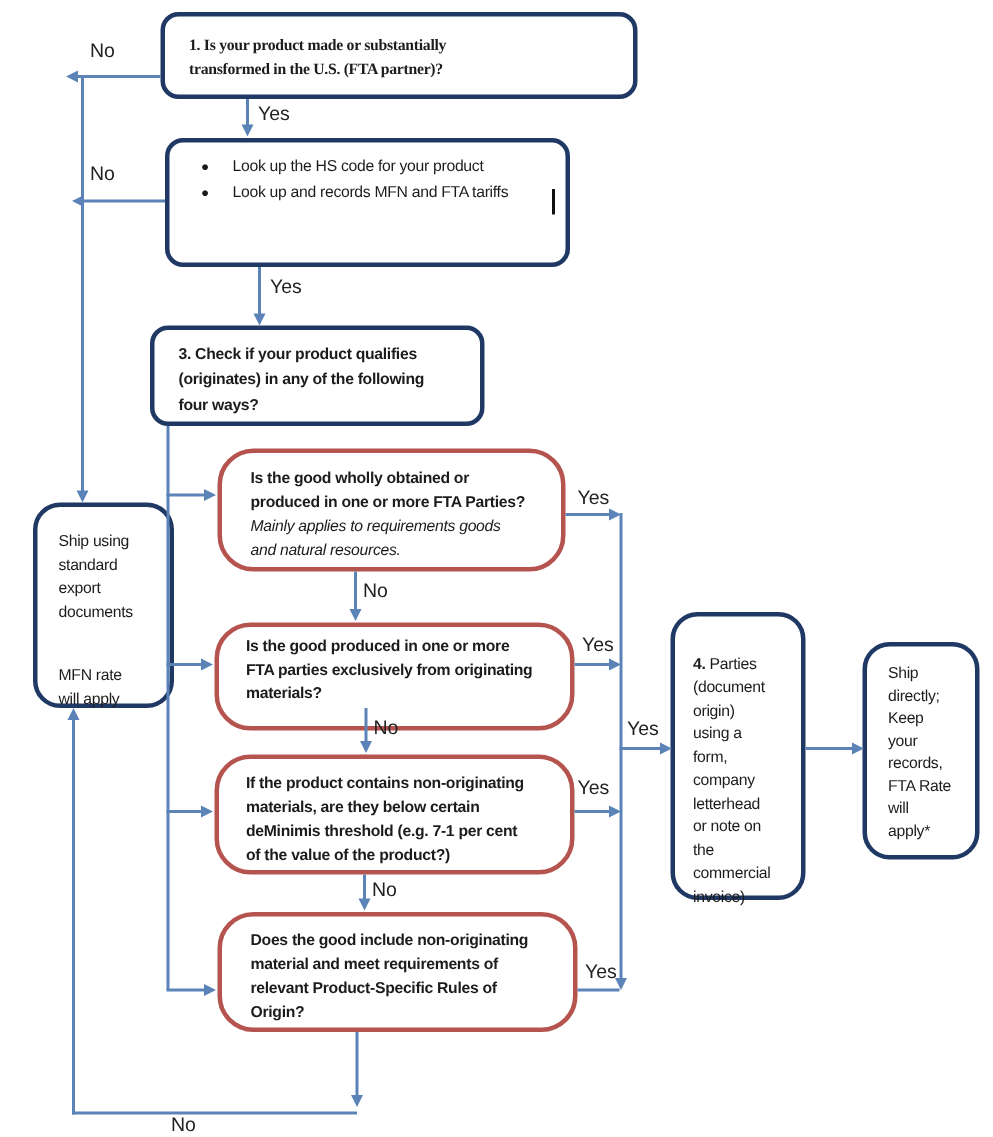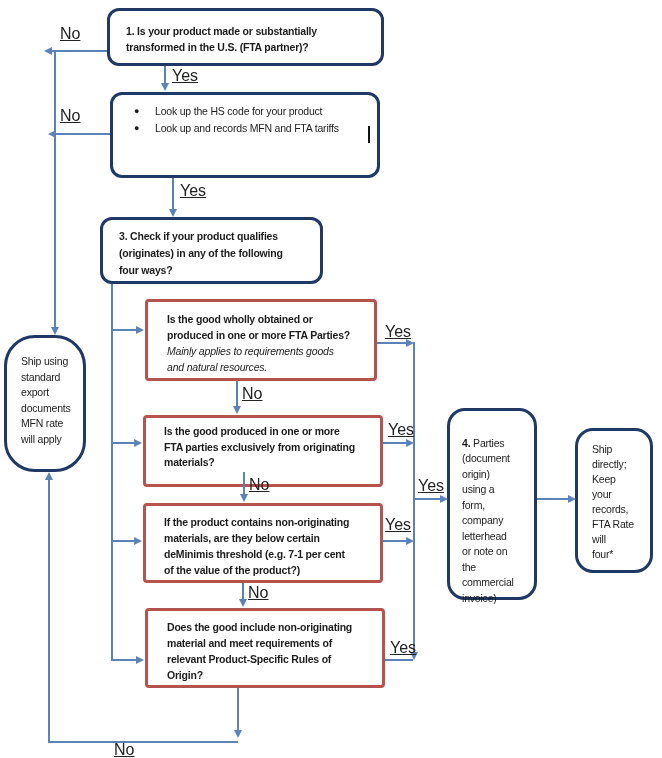--- a/index.html
+++ b/index.html
@@ -5,42 +5,42 @@
   html,body{margin:0;padding:0;background:#fff;}
   #canvas{
     position:relative;width:662px;height:758px;background:#ffffff;overflow:hidden;
     font-family:"Liberation Sans",sans-serif;color:#1c1c1c;
   }
   .box{
     position:absolute;box-sizing:border-box;background:#fff;
     border:3px solid var(--navy);border-radius:12px;
     font-size:10.5px;letter-spacing:-0.2px;line-height:16px;font-weight:bold;
   }
-  .box.red{border-color:var(--red);border-width:3.5px;border-radius:4px;}
+  .box.red{border-color:var(--red);border-width:3.5px;border-radius:24px;}
   .box.small{font-weight:normal;line-height:15px;border-radius:18px;}
   .pre{white-space:pre-line;}
   .it{font-style:italic;font-weight:normal;}
   .bullets{margin-top:1px;}
   .bullet-row{display:flex;font-weight:normal;}
   .bullet-dot{width:10px;margin-left:9px;margin-right:11px;font-size:9px;}
   .lh{position:absolute;height:2px;background:var(--line);}
   .lv{position:absolute;width:2px;background:var(--line);}
   .ar{position:absolute;width:0;height:0;border-top:4.5px solid transparent;border-bottom:4.5px solid transparent;border-left:8px solid var(--line);}
   .al{position:absolute;width:0;height:0;border-top:4.5px solid transparent;border-bottom:4.5px solid transparent;border-right:8px solid var(--line);}
   .ad{position:absolute;width:0;height:0;border-left:4.5px solid transparent;border-right:4.5px solid transparent;border-top:8px solid var(--line);}
   .au{position:absolute;width:0;height:0;border-left:4.5px solid transparent;border-right:4.5px solid transparent;border-bottom:8px solid var(--line);}
-  .lbl{position:absolute;font-size:16px;color:#222;line-height:12px;text-decoration:underline;}
+  .lbl{position:absolute;font-size:13px;color:#222;line-height:12px;}
   .cursor{position:absolute;width:1.5px;height:17px;background:#111;}
 </style>
 </head>
 <body>
 
 <div id="canvas">
 
-  <div class="box pre" style="left:107px;top:8px;width:277px;height:58px;padding:12px 8px 0 16px;">1. Is your product made or substantially
+  <div class="box pre" style="left:107px;top:8px;width:318px;height:58px;padding:12px 8px 0 16px;font-family:Liberation Serif, serif;">1. Is your product made or substantially
 transformed in the U.S. (FTA partner)?</div>
 
   <div class="box" style="left:110px;top:92px;width:270px;height:86px;padding:7px 6px 0 12px;line-height:16.5px;">
     <div class="bullets">
       <div class="bullet-row">
         <span class="bullet-dot">●</span>
         <span>Look up the HS code for your product</span>
       </div>
       <div class="bullet-row">
         <span class="bullet-dot">●</span>
@@ -68,26 +68,26 @@
   <div class="box red pre" style="left:143px;top:503px;width:240px;height:80px;padding:8px 0 0 18px;">If the product contains non-originating
 materials, are they below certain
 deMinimis threshold (e.g. 7-1 per cent
 of the value of the product?)</div>
 
   <div class="box red pre" style="left:145px;top:608px;width:240px;height:80px;padding:8px 0 0 19px;">Does the good include non-originating
 material and meet requirements of
 relevant Product-Specific Rules of
 Origin?</div>
 
-  <div class="box small" style="left:4px;top:335px;width:82px;height:137px;padding:16px 0 0 14px;line-height:15.5px;border-radius:31px;">
+  <div class="box small" style="left:22px;top:335px;width:94px;height:137px;padding:16px 0 0 14px;line-height:15.5px;">
     <div class="pre">Ship using
 standard
 export
 documents</div>
-    <div class="pre" style="margin-top:0;">MFN rate
+    <div class="pre" style="margin-top:27px;">MFN rate
 will apply</div>
   </div>
 
   <div class="box small pre" style="left:447px;top:408px;width:90px;height:192px;padding:9px 0 0 12px;line-height:15.5px;">
     <span class="pre" style="font-weight:bold;">4.</span><span class="pre"> Parties
 (document
 origin)
 using a
 form,
 company
@@ -98,21 +98,21 @@
 invoice)</span>
   </div>
 
   <div class="box small pre" style="left:575px;top:428px;width:78px;height:145px;padding:11px 0 0 14px;">Ship
 directly;
 Keep
 your
 records,
 FTA Rate
 will
-four*</div>
+apply*</div>
 
   <div class="lv" style="left:164px;top:66px;height:20px;"></div>
   <div class="ad" style="left:160.5px;top:83px;"></div>
   <div class="lbl" style="left:172px;top:70px;">Yes</div>
 
   <div class="lh" style="left:50px;top:50px;width:57px;"></div>
   <div class="al" style="left:44px;top:46.5px;"></div>
   <div class="lbl" style="left:60px;top:28px;">No</div>
 
   <div class="lh" style="left:53px;top:133px;width:57px;"></div>

